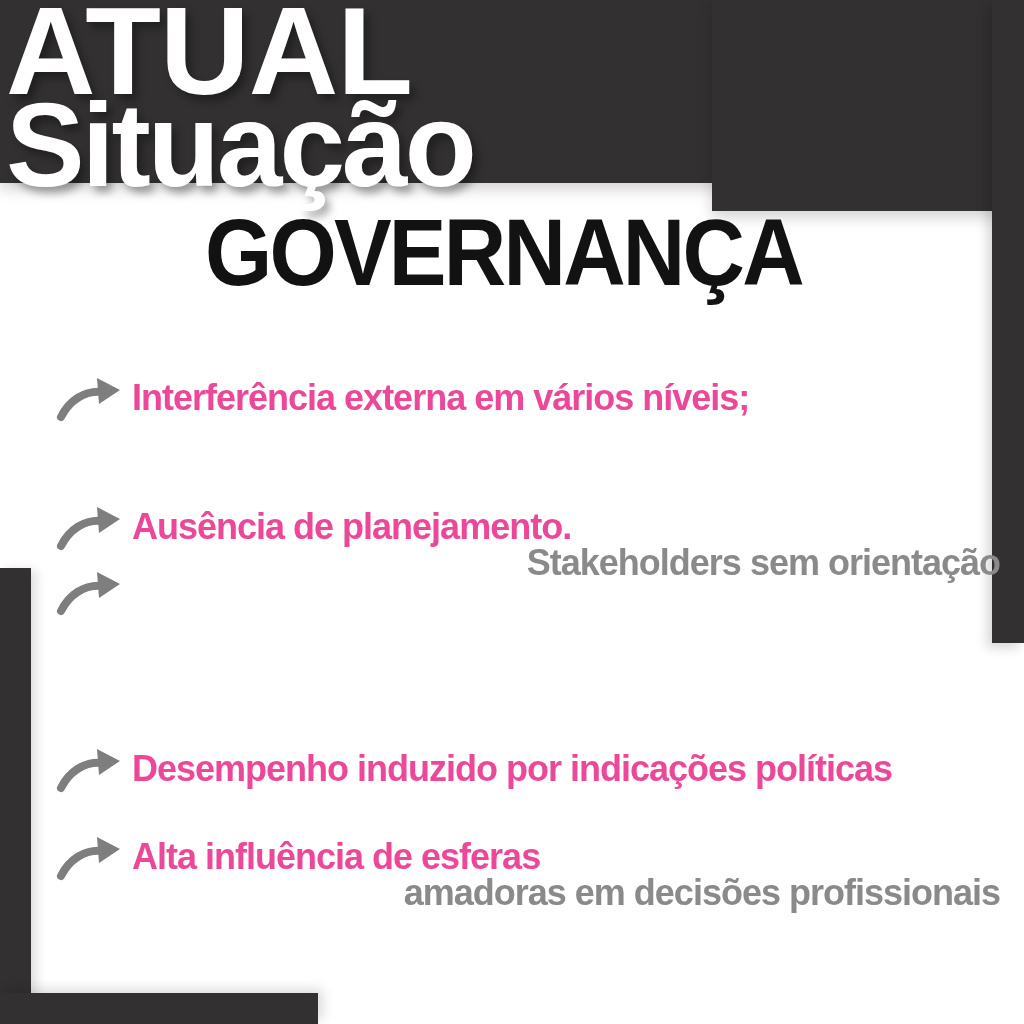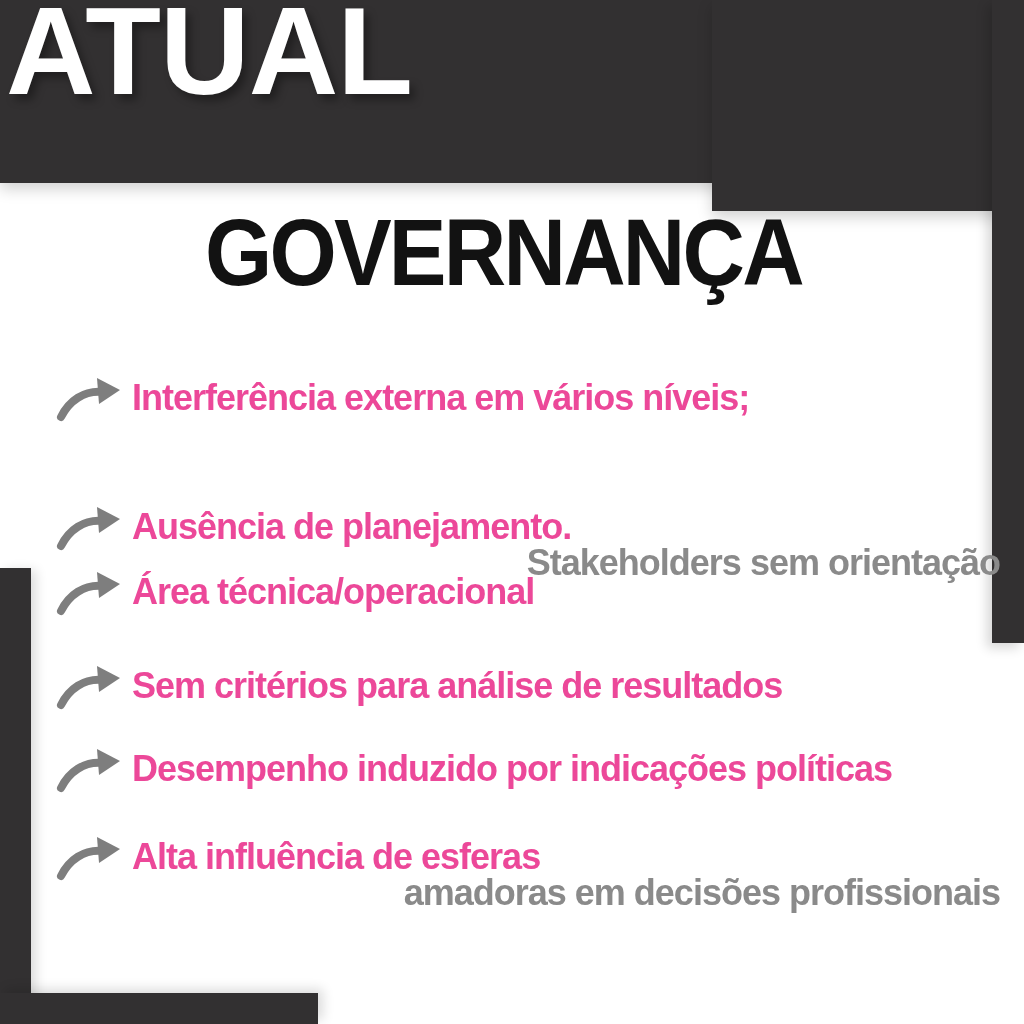--- a/index.html
+++ b/index.html
@@ -122,20 +122,21 @@
 
 <div class="canvas">
 
   <div class="shape top-band"></div>
   <div class="shape top-band-right"></div>
   <div class="shape right-strip"></div>
   <div class="shape left-strip"></div>
   <div class="shape bottom-band"></div>
 
   <h1 class="title-line1">ATUAL</h1>
+  <h1 class="title-line2">Situação</h1>
   <h2 class="section-title">GOVERNANÇA</h2>
 
   <div class="row row1">
     <svg class="arrow" viewBox="0 0 66 46">
       <path d="M5 41 C 13 25, 28 14, 47 16" fill="none" stroke="#7e7e7e" stroke-width="8" stroke-linecap="round"></path>
       <polygon points="41,2 64,14 43,28" fill="#7e7e7e"></polygon>
     </svg>
     <span class="main">Interferência externa em vários níveis;</span>
   </div>
 
@@ -146,30 +147,22 @@
     </svg>
     <span class="main">Ausência de planejamento.</span>
     <span class="sub">Stakeholders sem orientação</span>
   </div>
 
   <div class="row row3">
     <svg class="arrow" viewBox="0 0 66 46">
       <path d="M5 41 C 13 25, 28 14, 47 16" fill="none" stroke="#7e7e7e" stroke-width="8" stroke-linecap="round"></path>
       <polygon points="41,2 64,14 43,28" fill="#7e7e7e"></polygon>
     </svg>
-    <span class="main">Área técnica/operacional</span>
   </div>
 
-  <div class="row row4">
-    <svg class="arrow" viewBox="0 0 66 46">
-      <path d="M5 41 C 13 25, 28 14, 47 16" fill="none" stroke="#7e7e7e" stroke-width="8" stroke-linecap="round"></path>
-      <polygon points="41,2 64,14 43,28" fill="#7e7e7e"></polygon>
-    </svg>
-    <span class="main">Sem critérios para análise de resultados</span>
-  </div>
 
   <div class="row row6">
     <svg class="arrow" viewBox="0 0 66 46">
       <path d="M5 41 C 13 25, 28 14, 47 16" fill="none" stroke="#7e7e7e" stroke-width="8" stroke-linecap="round"></path>
       <polygon points="41,2 64,14 43,28" fill="#7e7e7e"></polygon>
     </svg>
     <span class="main">Alta influência de esferas</span>
     <span class="sub">amadoras em decisões profissionais</span>
   </div>
 

